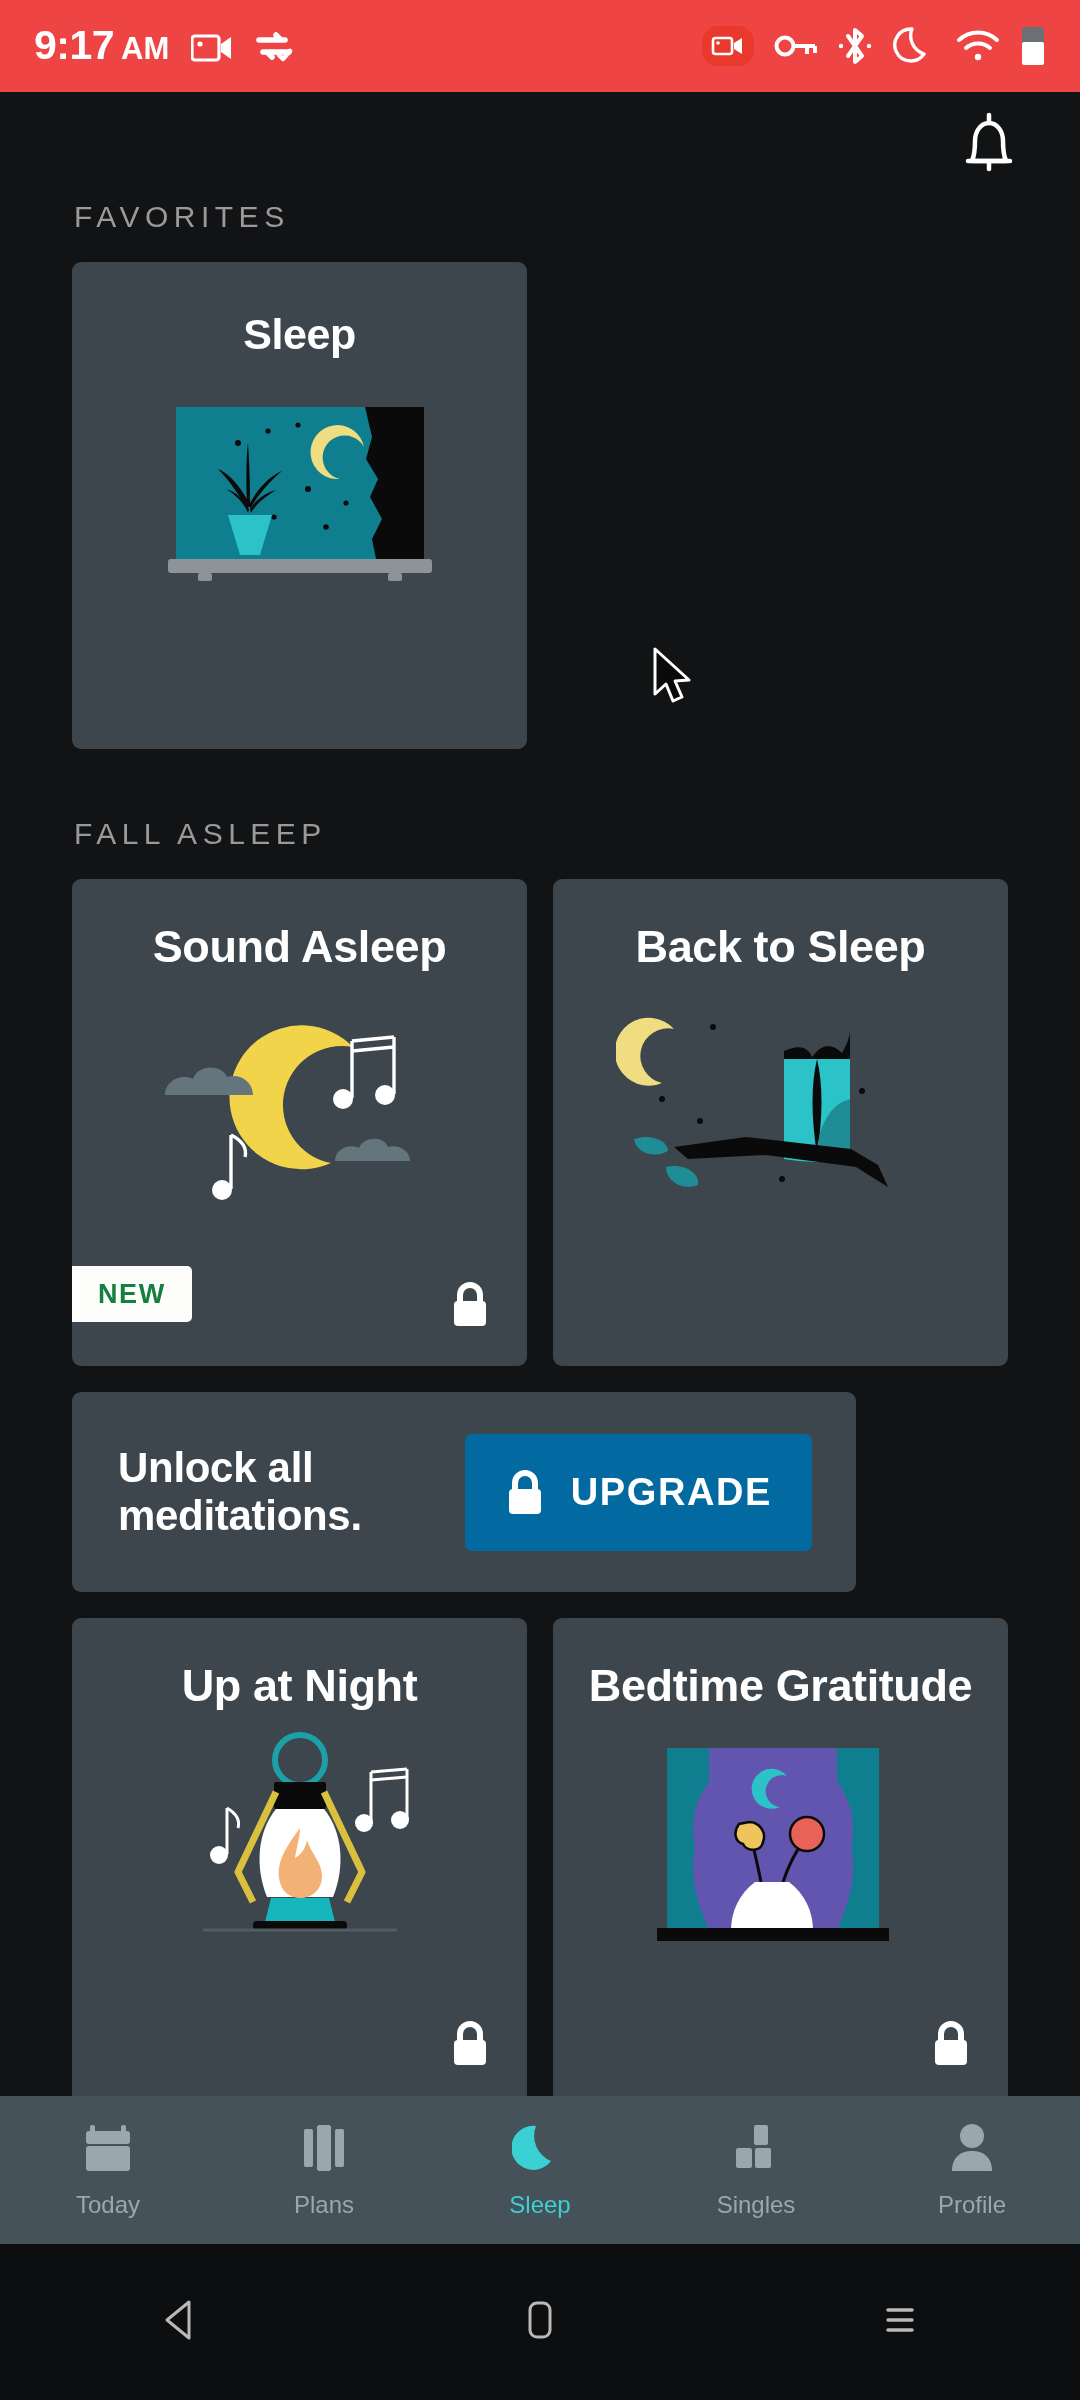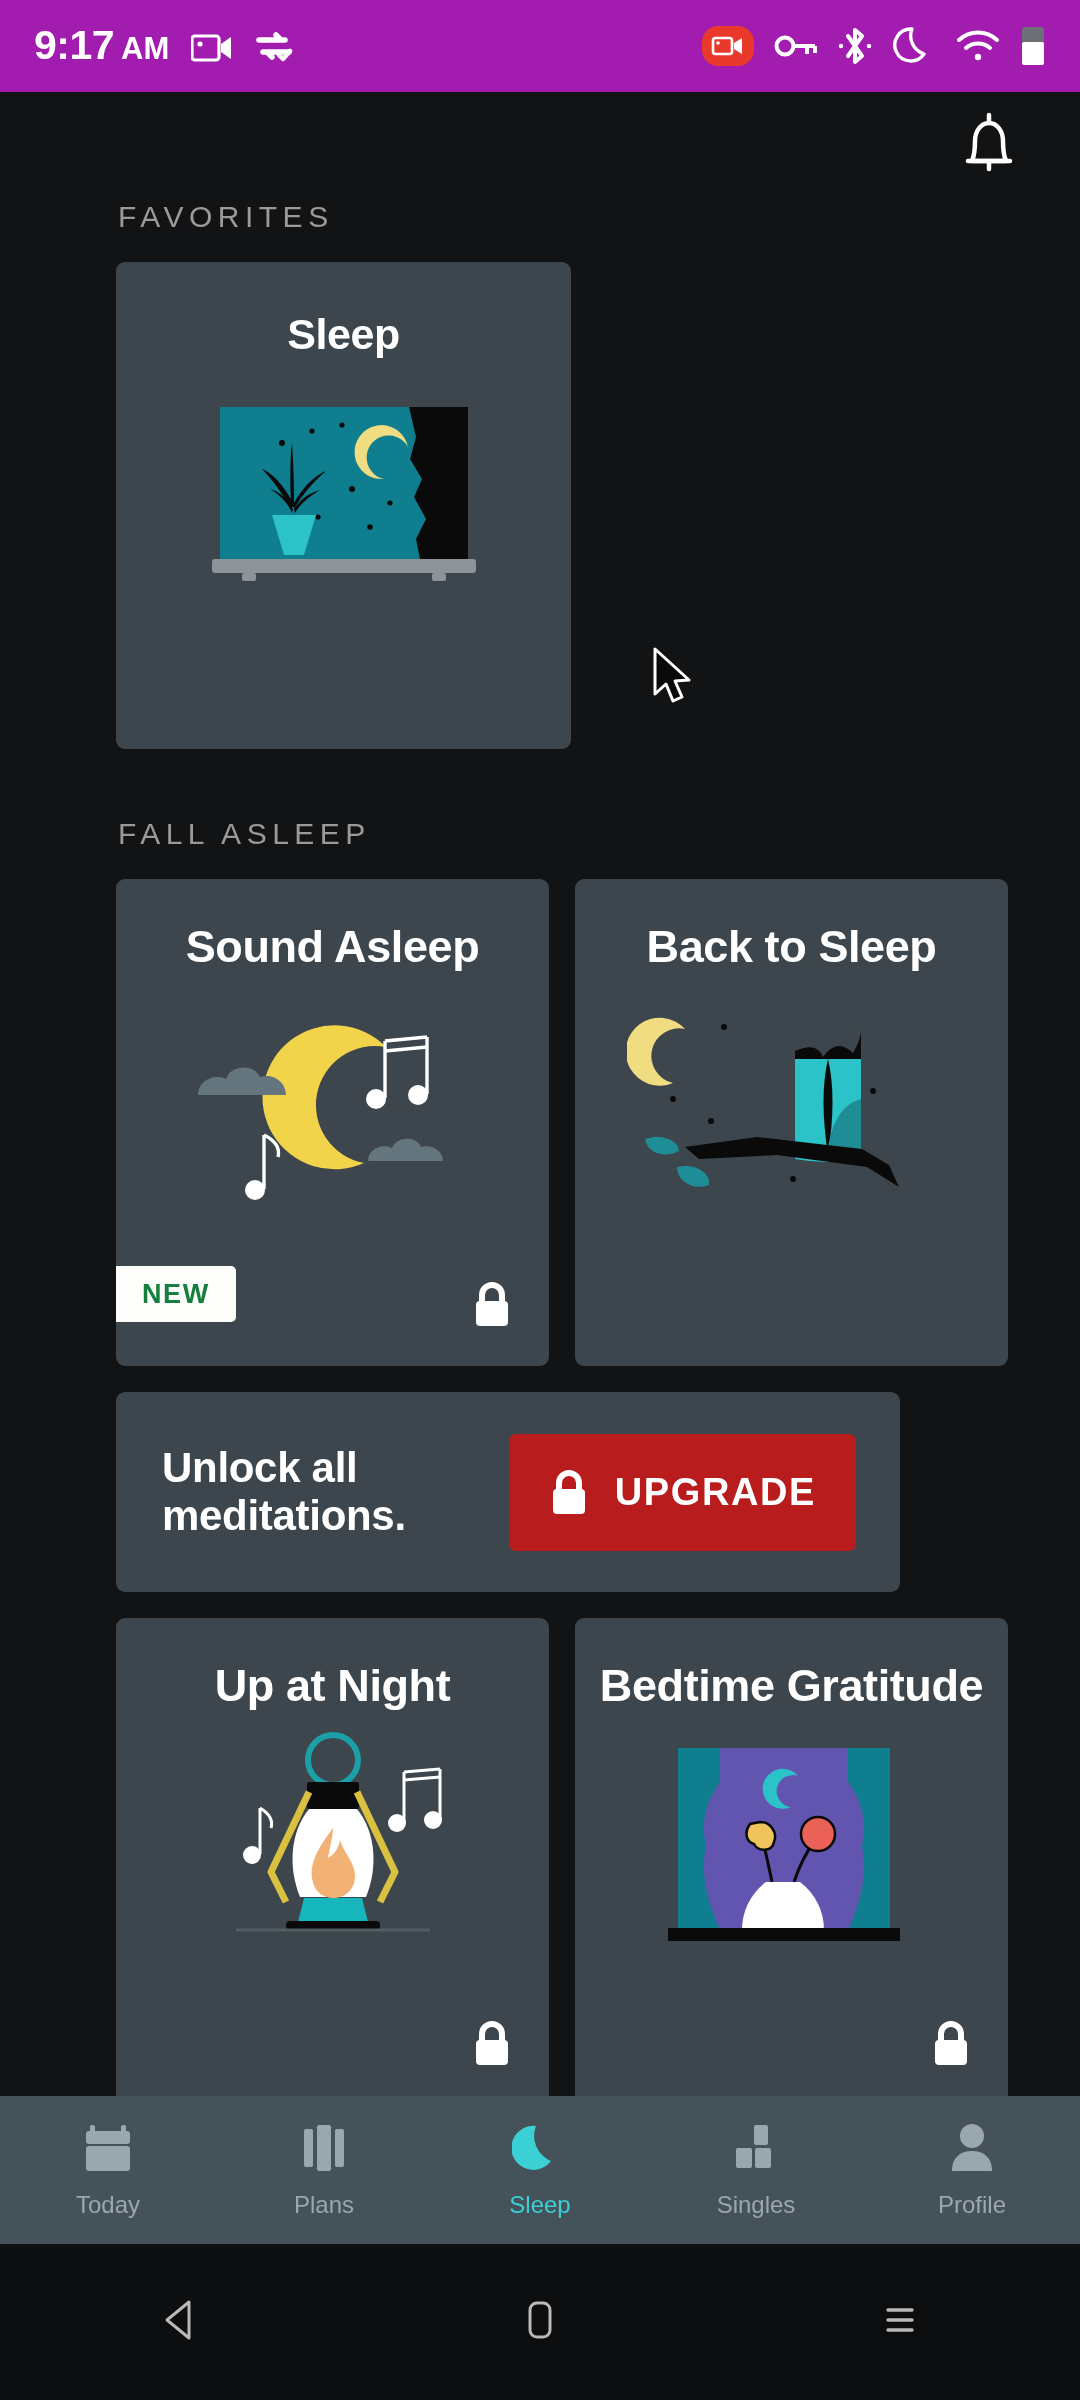--- a/index.html
+++ b/index.html
@@ -9,30 +9,30 @@
     background: #111214;
     font-family: "Liberation Sans", sans-serif;
     overflow: hidden;
   }
   .phone { position: relative; width: 1080px; height: 2400px; background: #121315; }
 
   
   .statusbar {
     position: absolute; top: 0; left: 0; width: 1080px; height: 92px;
     display: flex; align-items: center; justify-content: space-between;
-    padding: 0 34px; background: #a21caf;
+    padding: 0 34px; background: #ef4444;
   }
   .sb-left { display: flex; align-items: flex-end; gap: 22px; }
   .sb-clock { color: #fff; font-size: 41px; font-weight: 700; letter-spacing: -0.5px; line-height: 1; }
   .sb-ampm { color: #fff; font-size: 31px; font-weight: 700; margin-left: 7px; }
   .sb-right { display: flex; align-items: center; gap: 20px; }
   .sb-ic { display: flex; align-items: center; justify-content: center; }
 
   
-  .content { position: absolute; top: 92px; left: 0; width: 1080px; height: 2008px; padding-left: 44px; }
+  .content { position: absolute; top: 92px; left: 0; width: 1080px; height: 2008px; }
 
   .bellrow { height: 108px; display: flex; align-items: center; justify-content: flex-end; padding-right: 56px; }
 
   .section-title {
     color: #9a9a9a; font-size: 30px; letter-spacing: 5.5px;
     font-weight: 400; padding: 0 0 0 74px; margin-bottom: 28px;
   }
   .sec2 { margin-top: 68px; }
 
   .row { display: flex; gap: 26px; padding: 0 72px; }
@@ -61,21 +61,21 @@
 
   
   .banner {
     margin: 26px 72px 12px 72px; width: 784px; height: 200px;
     background: #3d464c; border-radius: 9px;
     display: flex; align-items: center; justify-content: space-between;
     padding: 0 44px 0 46px;
   }
   .banner-text { color: #fff; font-size: 42px; font-weight: 700; letter-spacing: -0.3px; }
   .btn-upgrade {
-    background: #b91c1c; border: none; border-radius: 7px;
+    background: #0369a1; border: none; border-radius: 7px;
     height: 117px; padding: 0 40px;
     display: flex; align-items: center; gap: 26px; cursor: pointer;
   }
   .btn-upgrade span { color: #fff; font-size: 38px; font-weight: 700; letter-spacing: 1.6px; }
 
   
   .tabbar {
     position: absolute; left: 0; bottom: 156px; width: 1080px; height: 148px;
     background: #46525a; display: flex; align-items: center;
   }

